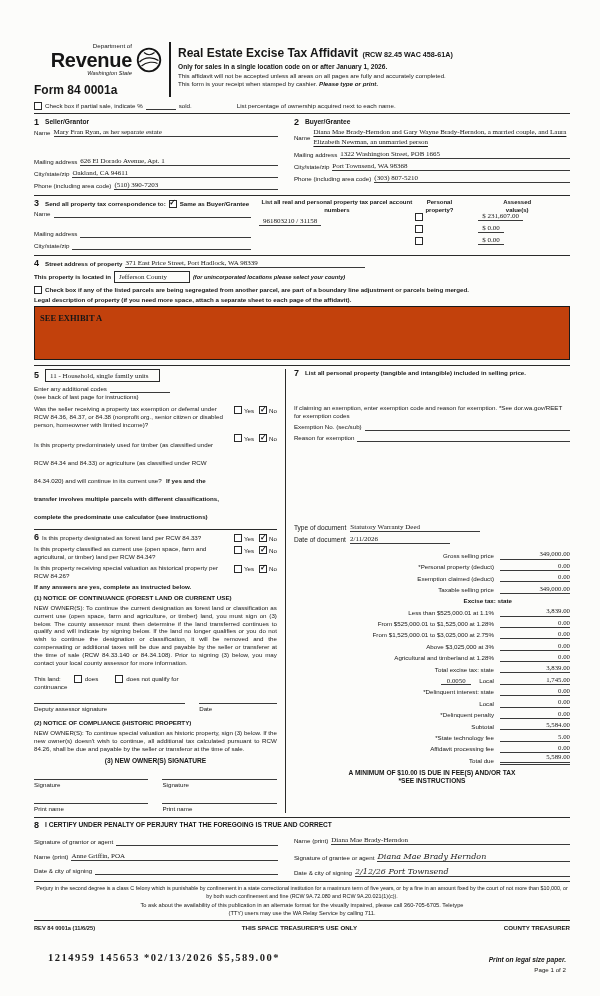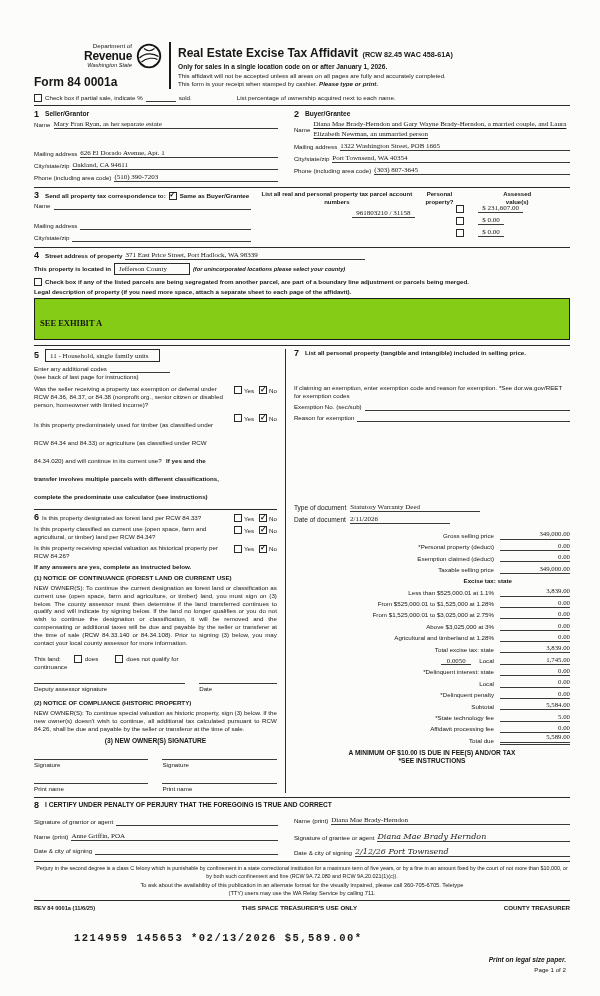--- a/index.html
+++ b/index.html
@@ -23,21 +23,21 @@
   .cb.ck::after{content:"✓";position:absolute;left:-0.5px;top:-2.5px;font-size:8px;font-weight:700;color:#111}
   .secn{font-size:9px;font-weight:700;line-height:1;margin-right:3px;flex:none}
   .mt2{margin-top:2px}.mt3{margin-top:3px}.mt4{margin-top:4px}.mt6{margin-top:6px}.mt8{margin-top:8px}.mt10{margin-top:20px}.mt12{margin-top:12px}.mt14{margin-top:14px}
   .center{text-align:center}
 
   
   .header{display:flex;align-items:stretch}
   .hdr-left{width:128px;flex:none}
   .dept-row{display:flex;align-items:center;gap:4px}
   .dept-text{text-align:right;flex:1}
-  .dept-big{font-size:12px;font-weight:700;line-height:1;letter-spacing:-0.3px}
+  .dept-big{font-size:20px;font-weight:700;line-height:1;letter-spacing:-0.3px}
   .form-no{font-size:12px;font-weight:700;margin-top:5px}
   .hdr-div{width:2px;background:#1a1a1a;margin:0 7px;flex:none}
   .hdr-right{flex:1;padding-top:1px}
   .title{font-size:12px;font-weight:700}
   .title-ref{font-size:7.2px;font-weight:700}
 
   .partial{display:flex;align-items:flex-end;gap:3px;margin-top:5px}
   .partial-right{margin-left:42px}
 
   
@@ -46,27 +46,27 @@
   .rcol53{flex:1}
   .wrapval{font-family:"Liberation Serif",serif;font-size:7px;line-height:1.35;text-decoration:underline;text-underline-offset:1.5px}
 
   
   .sec3{margin-top:5px;border-top:1px solid #2a2a2a;padding-top:3px}
   .ptable{display:flex}
   .pc1{width:50%;flex:none;text-align:center}
   .pc2{width:16%;flex:none;text-align:center}
   .pc3{flex:1;text-align:center}
   .pth{font-weight:700;font-size:6px;line-height:1.25}
-  .prow{height:12px;display:flex;align-items:flex-end;justify-content:flex-end}
+  .prow{height:12px;display:flex;align-items:flex-end;justify-content:flex-start}
   .pval{font-family:"Liberation Serif",serif;font-size:7px;border-bottom:1px solid #3a3a3a;padding:0 4px}
 
   
   .sec4{margin-top:5px;border-top:1px solid #2a2a2a;padding-top:3px}
   .county-box{border:1px solid #2a2a2a;padding:1px 22px 1px 4px;font-family:"Liberation Serif",serif;font-size:7px}
-  .legal-box{border:1px solid #1a1a1a;height:42px;margin-top:2px;padding:13px 5px;box-sizing:border-box;background:#84cc16}
+  .legal-box{border:1px solid #1a1a1a;height:54px;margin-top:2px;padding:0 5px;box-sizing:border-box;background:#c2410c}
   .legal-text{font-family:"Liberation Serif",serif;font-weight:700;font-size:8.5px}
 
   
   .region67{margin-top:5px;border-top:1px solid #2a2a2a;padding-top:3px}
   .lcol{width:47%;flex:none;border-right:1px solid #2a2a2a;padding-right:8px;box-sizing:border-box}
   .rcol{flex:1;padding-left:8px}
   .code-box{border:1px solid #2a2a2a;padding:1.5px 10px 1.5px 4px;font-family:"Liberation Serif",serif;font-size:7px}
   .qrow{display:flex;justify-content:space-between;gap:4px;align-items:flex-start}
   .qtext{flex:1}
   .yn{display:flex;gap:1.5px;align-items:center;flex:none;font-size:6.2px;margin-top:1px}
@@ -86,21 +86,21 @@
   .sigline{display:flex;gap:14px}
   .sigcell{flex:1}
   .sigcell .line{border-top:1px solid #3a3a3a;height:0;margin-bottom:1px}
   .sigcell.narrow{flex:0 0 32%}
 
   
   .sec8{margin-top:4px;border-top:1px solid #2a2a2a;padding-top:3px}
 
   .perjury{margin-top:3px}
   .revline{display:flex;justify-content:space-between;align-items:flex-end;margin-top:3px}
-  .stamp{font-family:Liberation Mono, monospace;font-size:10.5px;font-weight:700;letter-spacing:1.5px;color:#1c1c1c;margin:20px 0 0 40px}
+  .stamp{font-family:Liberation Serif, serif;font-size:10.5px;font-weight:700;letter-spacing:1.5px;color:#1c1c1c;margin:20px 0 0 14px}
   .printnote{position:absolute;right:34px;bottom:22px;text-align:right}
 </style>
 </head>
 <body>
 
 <div class="page">
 
   <div class="header">
     <div class="hdr-left">
       <div class="dept-row">
@@ -169,25 +169,25 @@
       <div class="field" style="align-items:center">
         <span class="t6">Name</span>
         <span class="wrapval grow">Diana Mae Brady-Herndon and Gary Wayne Brady-Herndon, a married couple, and Laura Elizabeth Newman, an unmarried person</span>
       </div>
       <div class="field mt3">
         <span class="t6">Mailing address</span>
         <span class="val ul grow">1322 Washington Street, POB 1665</span>
       </div>
       <div class="field mt3">
         <span class="t6">City/state/zip</span>
-        <span class="val ul grow">Port Townsend, WA 40354</span>
+        <span class="val ul grow">Port Townsend, WA 98368</span>
       </div>
       <div class="field mt3">
         <span class="t6">Phone (including area code)</span>
-        <span class="val ul grow">(303) 807-3645</span>
+        <span class="val ul grow">(303) 807-5210</span>
       </div>
     </div>
   </div>
 
   <div class="cols sec3">
     <div style="width:42%;flex:none;padding-right:8px;box-sizing:border-box">
       <div class="field" style="margin-top:0;align-items:center">
         <span class="secn">3</span>
         <span class="t6 b">Send all property tax correspondence to:</span>
         <span class="cb ck"></span>

